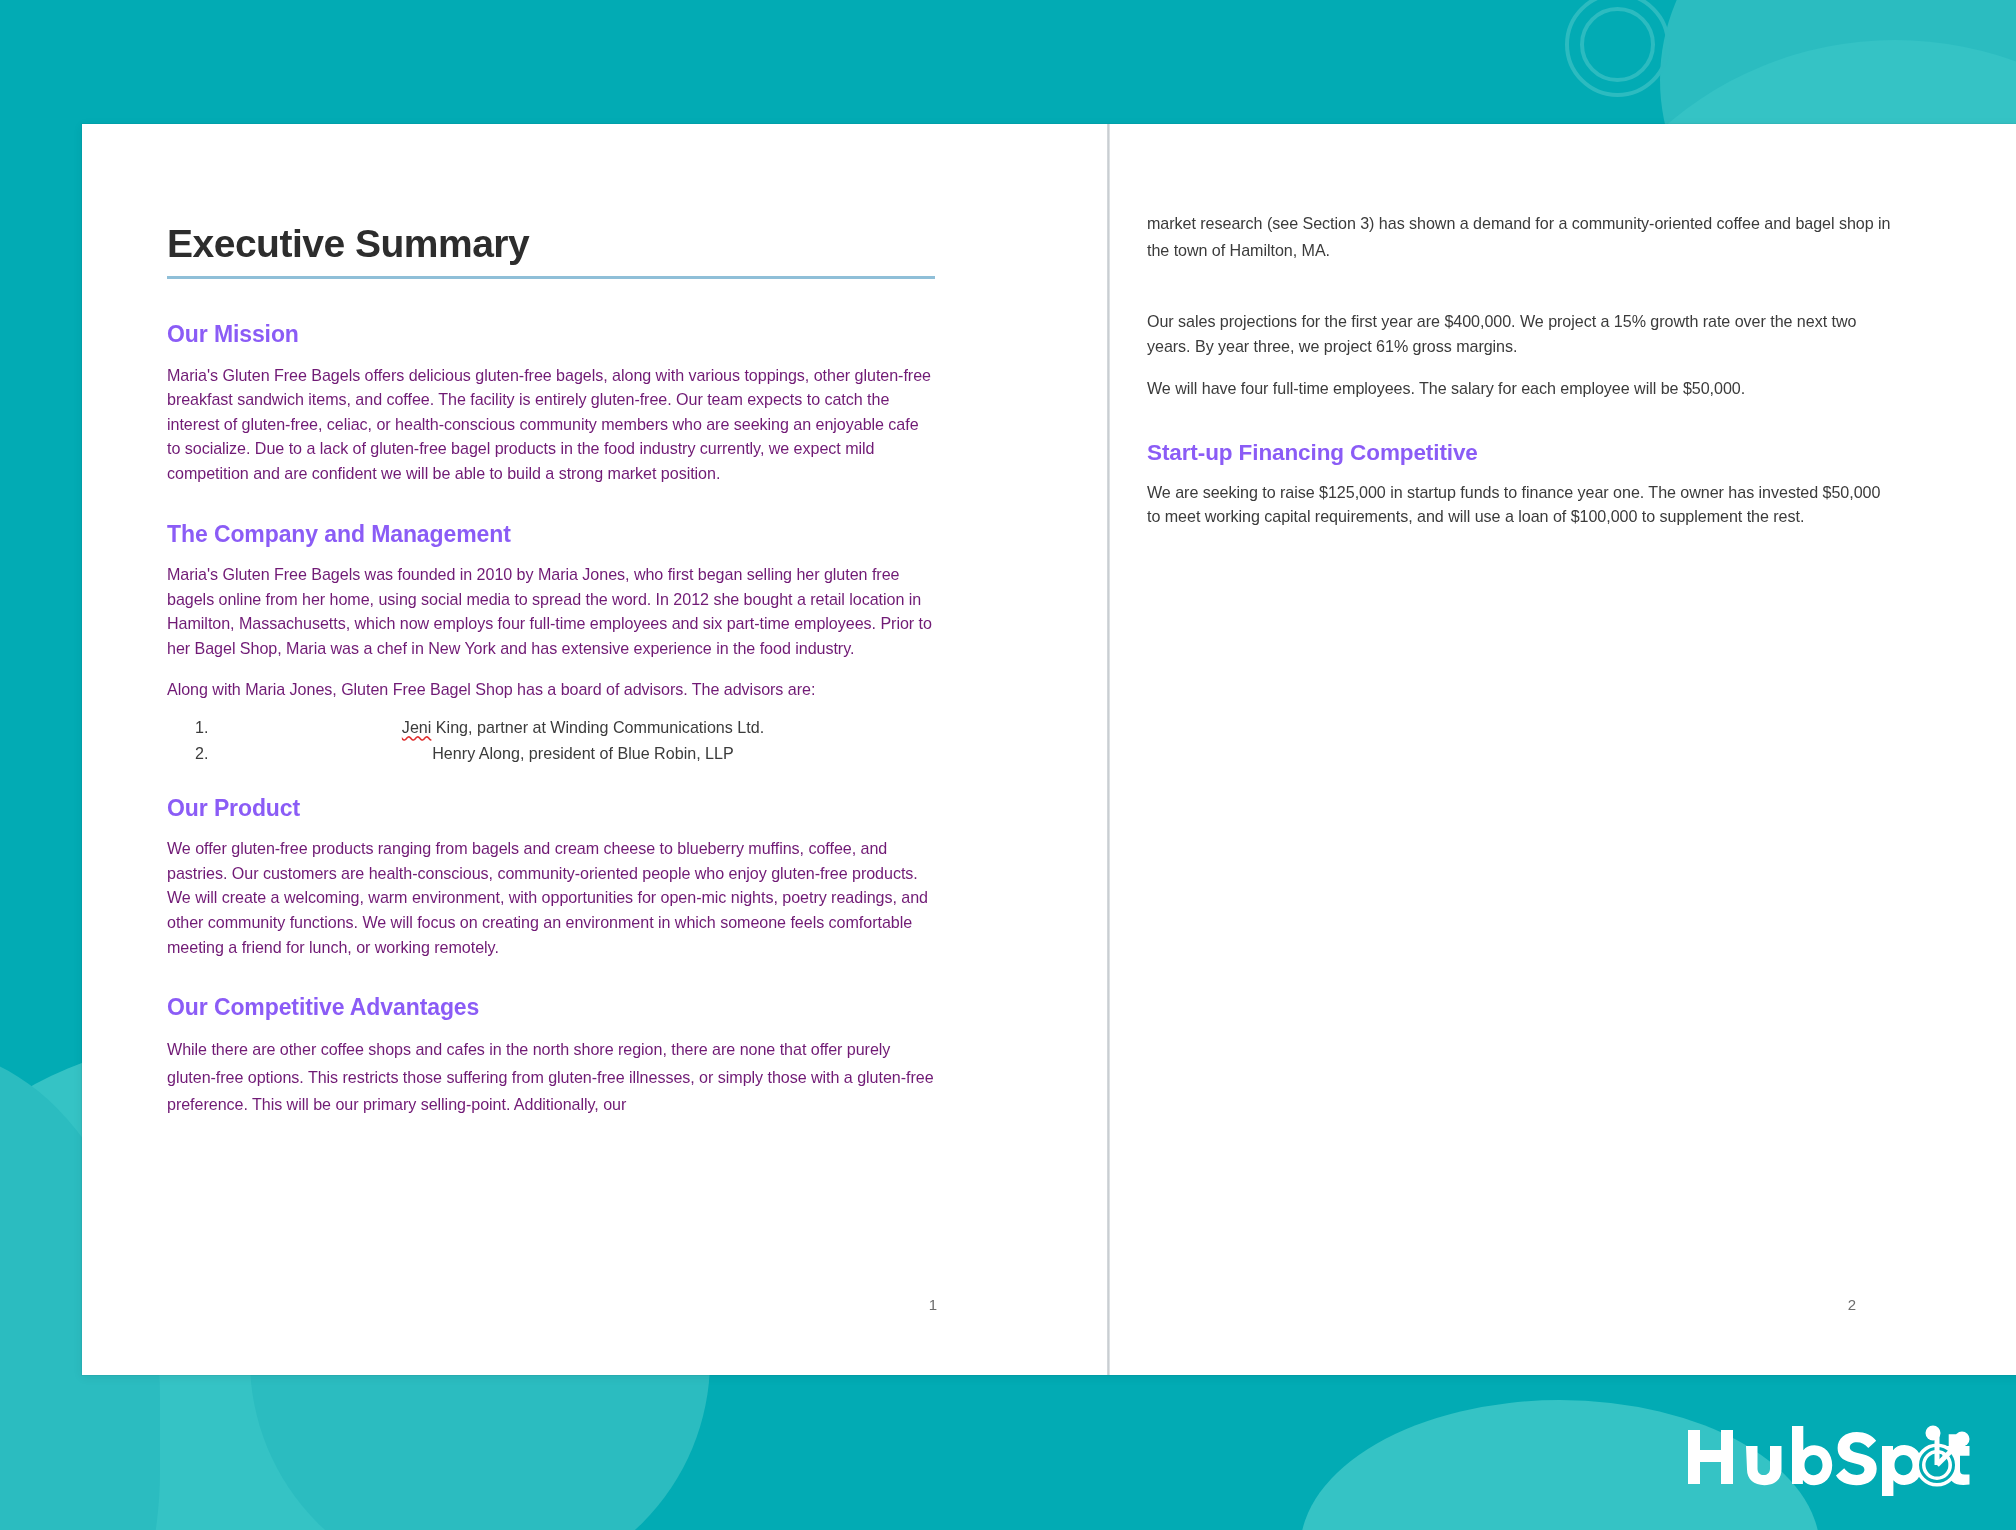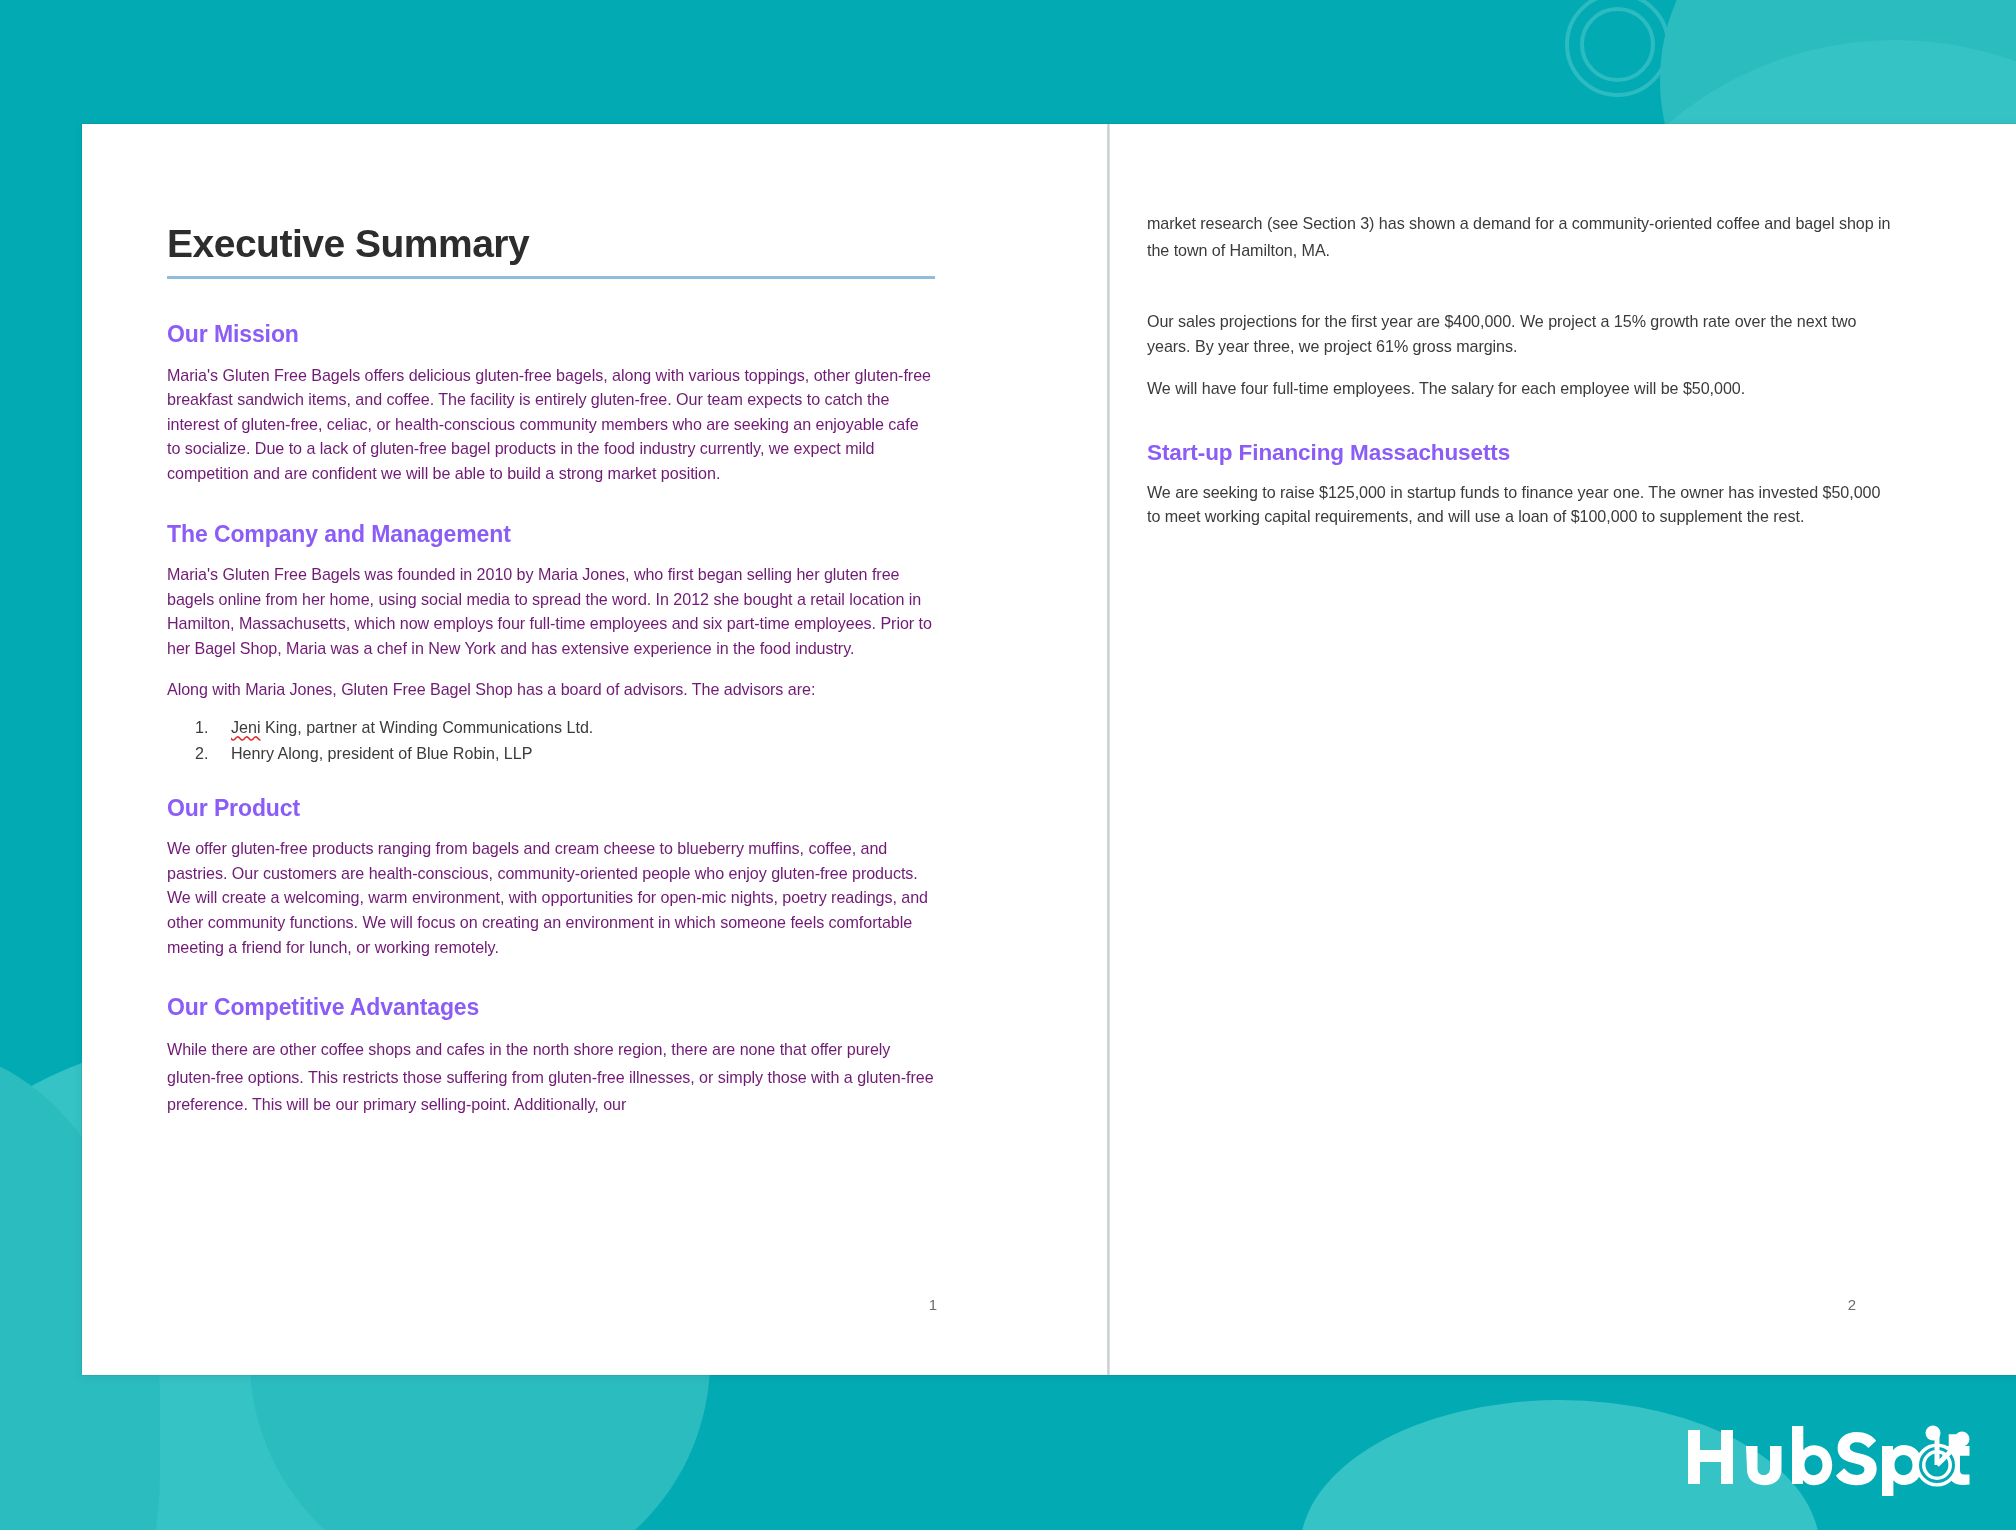--- a/index.html
+++ b/index.html
@@ -112,20 +112,21 @@
   .section-block  { margin-bottom: 35px; }
   .section-block.tight { margin-bottom: 30px; }
   .section-block.rblock { margin-bottom: 38px; }
 
   ol.advisors {
     margin: 10px 0 0 0;
     padding-left: 46px;
     font-size: 16.1px;
     color: #3b3b3b;
     line-height: 1.35;
+    text-align: center;
   }
   ol.advisors li { padding-left: 18px; margin-bottom: 4px; }
 
   .misspelled {
     text-decoration: underline wavy #e03030;
     text-decoration-skip-ink: none;
     text-underline-offset: 2px;
   }
 
   .page-number {
@@ -204,21 +205,21 @@
       <div class="page-body-right">
 
         <p class="para-right" style="line-height:1.7; margin-bottom:44px;">market research (see Section 3) has shown a demand for a community-oriented coffee and bagel shop in the town of Hamilton, MA.</p>
 
         <div class="section-block rblock">
           <p class="para-right">Our sales projections for the first year are $400,000. We project a 15% growth rate over the next two years. By year three, we project 61% gross margins.</p>
           <p class="para-right" style="margin-top:12px;">We will have four full-time employees. The salary for each employee will be $50,000.</p>
         </div>
 
         <div class="section-block">
-          <h2 class="section-head rt">Start-up Financing Massachusetts</h2>
+          <h2 class="section-head rt">Start-up Financing Competitive</h2>
           <p class="para-right">We are seeking to raise $125,000 in startup funds to finance year one. The owner has invested $50,000 to meet working capital requirements, and will use a loan of $100,000 to supplement the rest.</p>
         </div>
 
       </div>
       <div class="page-number pn-right">2</div>
     </div>
   </div>
 
   <div id="hubspot-logo">
     <svg width="290" height="74" viewBox="0 0 290 74" aria-label="HubSpot">

